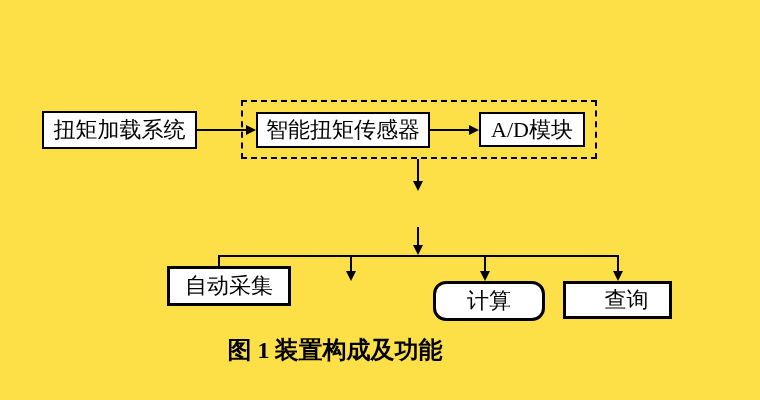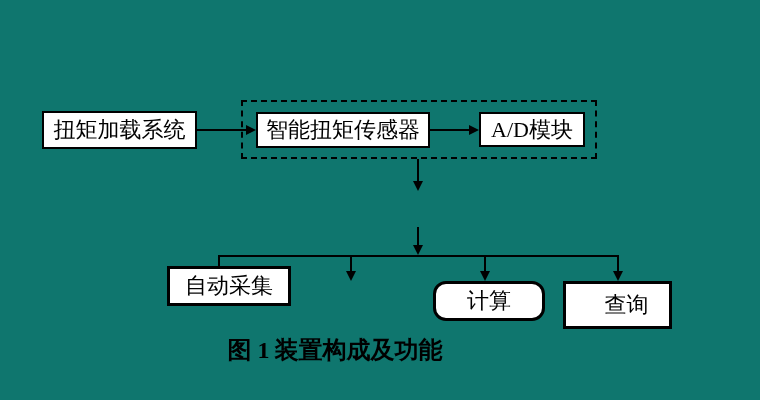--- a/index.html
+++ b/index.html
@@ -4,21 +4,21 @@
 <style>
   html, body {
     margin: 0;
     padding: 0;
     background: #ffffff;
   }
   .canvas {
     position: relative;
     width: 760px;
     height: 400px;
-    background: #0f766e;
+    background: #fde047;
     color: #000000;
     font-family: "Liberation Serif", serif;
     overflow: hidden;
   }
   .box {
     position: absolute;
     box-sizing: border-box;
     border: 2px solid #000000;
     background: #ffffff;
     display: flex;
@@ -122,21 +122,21 @@
 
   <div class="box thick" style="left:167px; top:266px; width:124px; height:40px;">
     <span>自动采集</span>
   </div>
 
 
   <div class="box thick" style="left:433px; top:281px; width:112px; height:40px;border-radius:13px;">
     <span>计算</span>
   </div>
 
-  <div class="box thick" style="left:563px; top:281px; width:109px; height:48px;padding-left:18px;">
+  <div class="box thick" style="left:563px; top:281px; width:109px; height:38px;padding-left:18px;">
     <span>查询</span>
   </div>
 
   <div class="caption">
     <span>图 1</span>
     <span>装置构成及功能</span>
   </div>
 
 </div>
 

